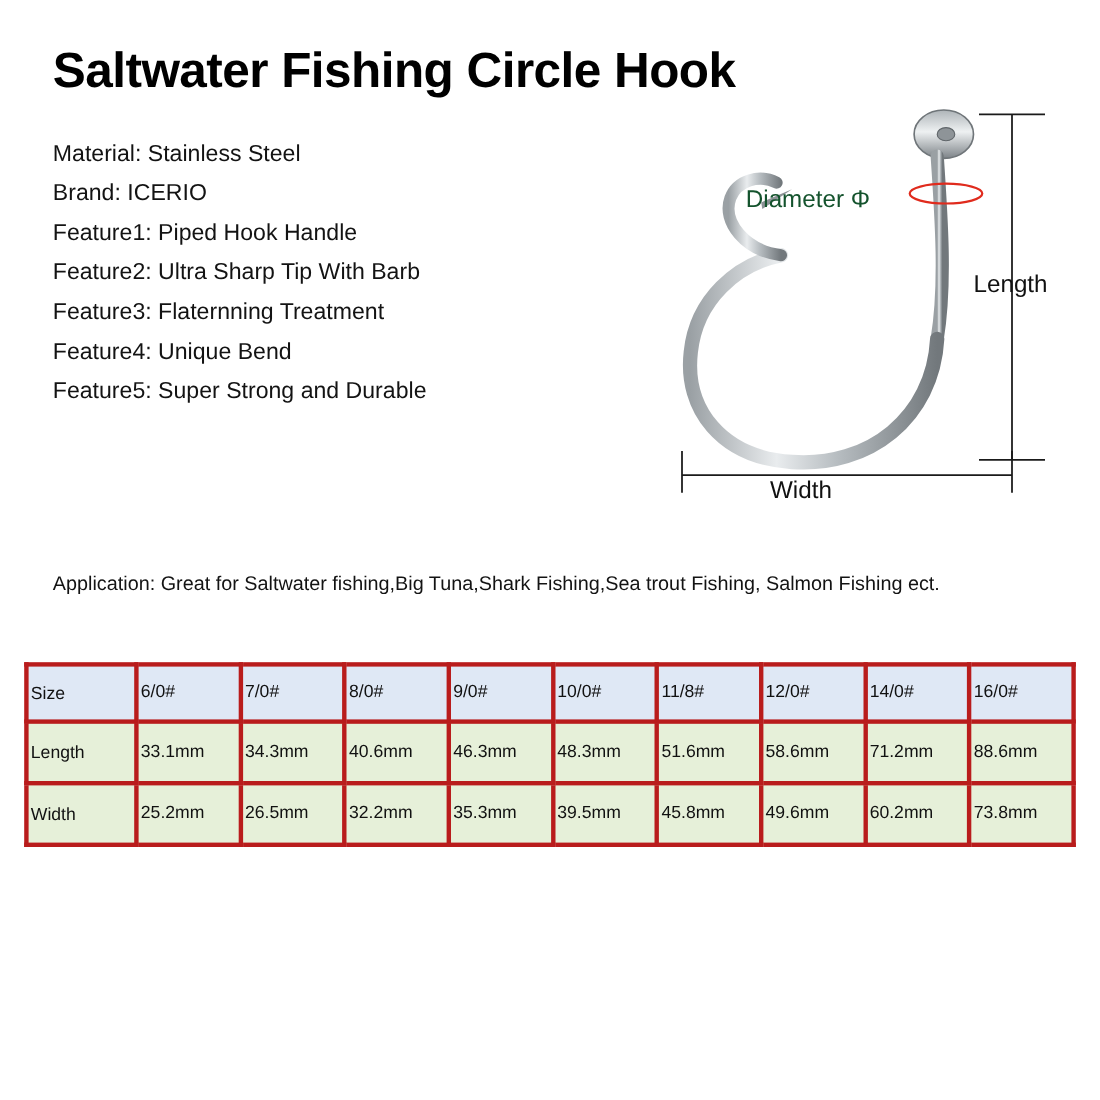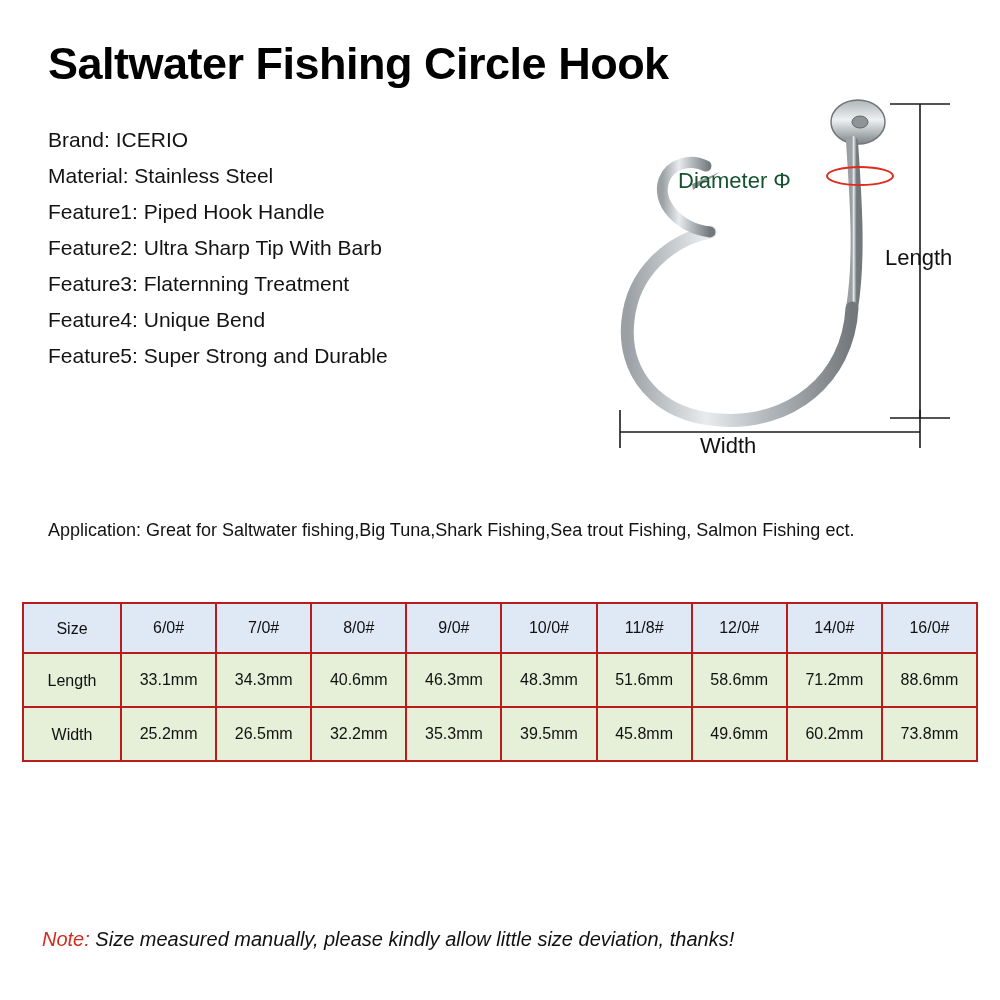--- a/index.html
+++ b/index.html
@@ -99,22 +99,22 @@
     left: 22px;
     top: 602px;
     width: 956px;
   }
   table.spec-table {
     border-collapse: collapse;
     width: 956px;
     table-layout: fixed;
   }
   table.spec-table td {
-    border: 2px solid #b91c1c;
-    text-align: center;
+    border: 4px solid #b91c1c;
+    text-align: left;
     font-size: 16px;
     color: #111;
     padding: 0 2px;
   }
   table.spec-table tr.head-row td {
     background: #dfe8f5;
     height: 48px;
     font-size: 16px;
   }
   table.spec-table tr.data-row td {
@@ -151,22 +151,22 @@
   }
 </style>
 </head>
 <body>
 
 <div class="page">
 
   <div class="title">Saltwater Fishing Circle Hook</div>
 
   <div class="specs">
+    <div class="spec-line">Material: Stainless Steel</div>
     <div class="spec-line">Brand: ICERIO</div>
-    <div class="spec-line">Material: Stainless Steel</div>
     <div class="spec-line">Feature1: Piped Hook Handle</div>
     <div class="spec-line">Feature2: Ultra Sharp Tip With Barb</div>
     <div class="spec-line">Feature3: Flaternning Treatment</div>
     <div class="spec-line">Feature4: Unique Bend</div>
     <div class="spec-line">Feature5: Super Strong and Durable</div>
   </div>
 
   <div class="application">Application: Great for Saltwater fishing,Big Tuna,Shark Fishing,Sea trout Fishing, Salmon Fishing ect.</div>
 
   <div class="hook-area">
@@ -252,17 +252,14 @@
         <td>49.6mm</td>
         <td>60.2mm</td>
         <td>73.8mm</td>
       </tr>
 
 
     </tbody>
       </table>
   </div>
 
-  <div class="note">
-    <span class="note-label">Note:</span><span> Size measured manually, please kindly allow little size deviation, thanks!</span>
-  </div>
 
 </div>
 
 </body></html>

